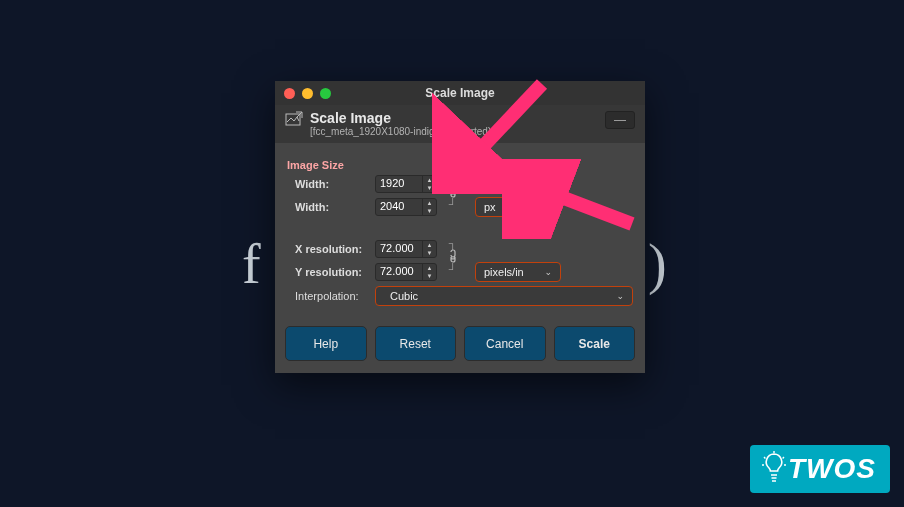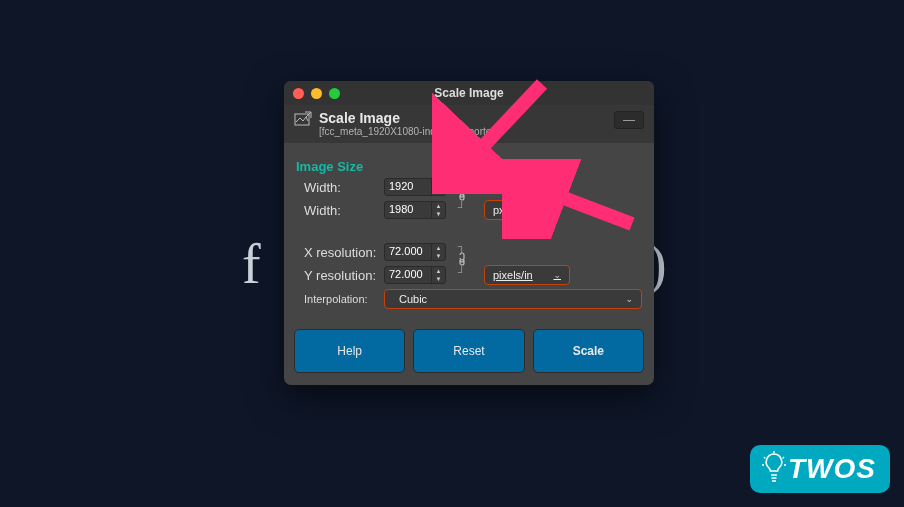--- a/index.html
+++ b/index.html
@@ -1,73 +1,73 @@
 <!DOCTYPE html>
 <html><head>
 <meta charset="utf-8">
 <style>
 * { margin:0; padding:0; box-sizing:border-box; font-family:-apple-system,BlinkMacSystemFont,"Helvetica Neue",Arial,sans-serif; }
 body { width:904px; height:507px; background:#0e1628; position:relative; overflow:hidden; }
 
 .bg-letters { position:absolute; top:232px; color:#ccd4dc; font-size:56px; font-family:"Times New Roman",serif; }
 .bg-f { left:242px; } .bg-paren { left:648px; }
 
-.dialog { position:absolute; left:284px; top:81px; width:370px; background:#454545; border-radius:7px; box-shadow:0 12px 36px rgba(0,0,0,.55); overflow:hidden; }
+.dialog { position:absolute; left:275px; top:81px; width:370px; background:#454545; border-radius:0; box-shadow:0 12px 36px rgba(0,0,0,.55); overflow:hidden; }
 
 .titlebar { height:24px; background:#333; display:flex; align-items:center; position:relative;}
 .traffic { display:flex; gap:7px; margin-left:9px; }
 .tl { width:11px; height:11px; border-radius:50%; }
 .tl-close{background:#ff5f56;} .tl-min{background:#ffbd2e;} .tl-max{background:#27c93f;}
 .titlebar-title { position:absolute; left:0; right:0; text-align:center; color:#ddd; font-size:12px; font-weight:600; }
 
 .header { background:#373737; padding:6px 10px; display:flex; align-items:flex-start; gap:7px; position:relative; }
 .header-icon svg { display:block; }
 .header-text { flex:1; line-height:1.1; }
 .heading { color:#e8e8e8; font-size:14px; font-weight:700; }
 .subheading { color:#b3b3b3; font-size:10px; }
 .minimize-btn { width:30px; height:18px; background:#2c2c2c; border:1px solid #222; border-radius:3px; display:flex; align-items:center; justify-content:center; color:#aaa; font-size:12px; line-height:1;}
 
 .body { padding:10px 12px 12px; }
-.section-label { color:#14b8a6; font-size:13px; font-weight:700; margin:6px 0 4px; }
+.section-label { color:#fca5a5; font-size:11px; font-weight:700; margin:6px 0 4px; }
 
 .row { display:flex; align-items:center; margin-bottom:5px; position:relative; }
-.row-label { width:88px; color:#ddd; font-size:13px; padding-left:8px;}
+.row-label { width:88px; color:#ddd; font-size:11px; padding-left:8px;font-weight:bold;}
 .row-label.indent { padding-left:8px; }
 
 .spinbox { display:flex; width:62px; height:18px; background:#3a3a3a; border:1px solid #2a2a2a; border-radius:3px; }
 .spinbox .sp-val { flex:1; color:#fff; font-size:11px; padding:1px 4px; }
 .spinbox .sp-arrows { width:14px; display:flex; flex-direction:column; border-left:1px solid #2a2a2a;}
 .spinbox .sp-arrows span { flex:1; display:flex; align-items:center; justify-content:center; color:#ccc; font-size:6px; line-height:1;}
 
 .link-area { position:absolute; left:160px; display:flex; flex-direction:column; align-items:center; color:#999; }
 .link1 { top:-2px; height:44px; }
 .link2 { top:-2px; height:42px; }
 .bracket { font-size:11px; line-height:10px; }
 .chain-icon svg{display:block;}
 
 .dropdown { height:20px; background:#3a3a3a; border:1px solid #c2410c; border-radius:4px; display:flex; align-items:center; padding:0 8px; gap:8px; color:#eee; font-size:11px;}
 .dropdown .chev { margin-left:auto; font-size:9px; color:#ccc;}
 .dd-unit { position:absolute; left:188px; width:52px; }
-.dd-resunit { position:absolute; left:188px; width:86px;text-decoration:underline; }
+.dd-resunit { position:absolute; left:188px; width:86px; }
 
 .hint { color:#bbb; font-size:10px; margin-left:97px; margin-top:-2px; margin-bottom:8px;}
 
 .interp-row { display:flex; align-items:center; margin-top:4px;}
 .interp-label { width:88px; color:#ddd; font-size:11px; padding-left:8px;}
 .interp-dd { flex:1;padding-left:14px; }
 
 .footer { display:flex; gap:8px; padding:8px 10px 12px; }
-.btn { flex:1; height:44px; background:#0369a1; border:1px solid #2c2c2c; border-radius:5px; color:#e8e8e8; font-size:12px; display:flex; align-items:center; justify-content:center;}
+.btn { flex:1; height:35px; background:#0c4a6e; border:1px solid #2c2c2c; border-radius:5px; color:#e8e8e8; font-size:12px; display:flex; align-items:center; justify-content:center;}
 .btn.primary{font-weight:700;text-align:center;}
 
 .arrow { position:absolute; pointer-events:none; }
 .arrow1 { left:432px; top:74px; }
 .arrow2 { left:502px; top:159px; }
 
-.twos { position:absolute; right:14px; bottom:14px; background:#00a9c0; padding:6px 14px 6px 10px; display:flex; align-items:center; border-radius:10px;text-align:center;}
+.twos { position:absolute; right:14px; bottom:14px; background:#00a9c0; padding:6px 14px 6px 10px; display:flex; align-items:center; border-radius:4px;text-align:center;}
 .twos-txt { color:#fff; font-weight:900; font-size:28px; letter-spacing:1px; font-style:italic;}
 </style>
 </head>
 <body>
 
 <div class="bg-letters bg-f">f</div>
 <div class="bg-letters bg-paren">)</div>
 
 <div class="dialog">
 
@@ -106,21 +106,21 @@
           <div class="sp-val">1920</div>
           <div class="sp-arrows">
               <span>▲</span>
               <span>▼</span>
             </div>
         </div>
       </div>
       <div class="row">
         <div class="row-label indent">Width:</div>
         <div class="spinbox">
-          <div class="sp-val">1980</div>
+          <div class="sp-val">2040</div>
           <div class="sp-arrows">
               <span>▲</span>
               <span>▼</span>
             </div>
         </div>
         <div class="dropdown dd-unit">
           <span>px</span>
           <span class="chev">⌄</span>
         </div>
       </div>
@@ -180,20 +180,21 @@
         <span>Cubic</span>
         <span class="chev">⌄</span>
       </div>
     </div>
 
   </div>
 
   <div class="footer">
     <div class="btn">Help</div>
     <div class="btn">Reset</div>
+    <div class="btn">Cancel</div>
     <div class="btn primary">Scale</div>
   </div>
 
 </div>
 
 <svg class="arrow arrow1" width="130" height="120">
   <defs>
       <marker id="ah1" markerWidth="14" markerHeight="14" refX="3" refY="7" orient="auto">
         <path d="M0,0 L14,7 L0,14 Z" fill="#ff2e74"></path>
       </marker>

